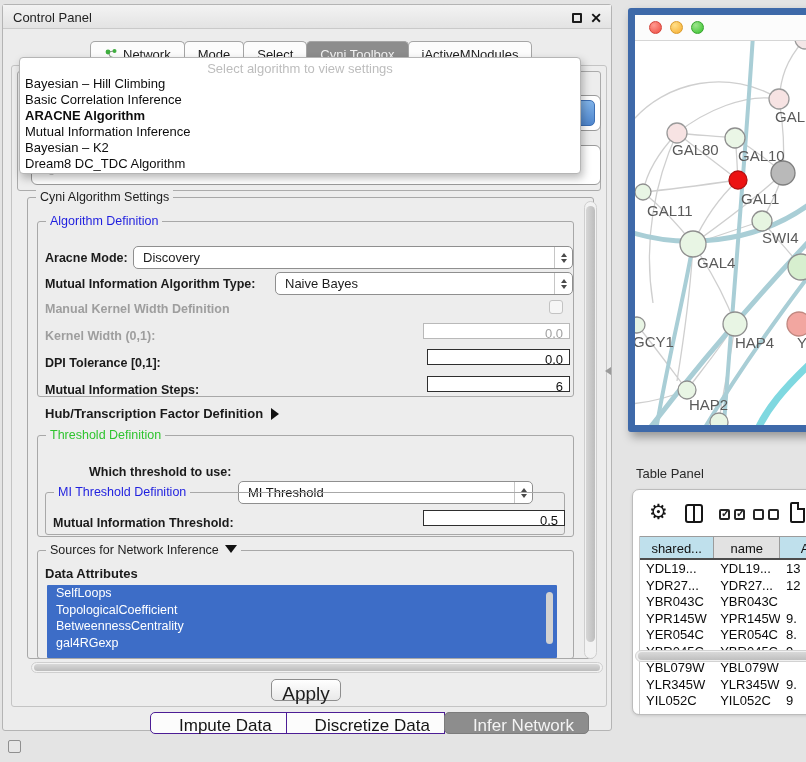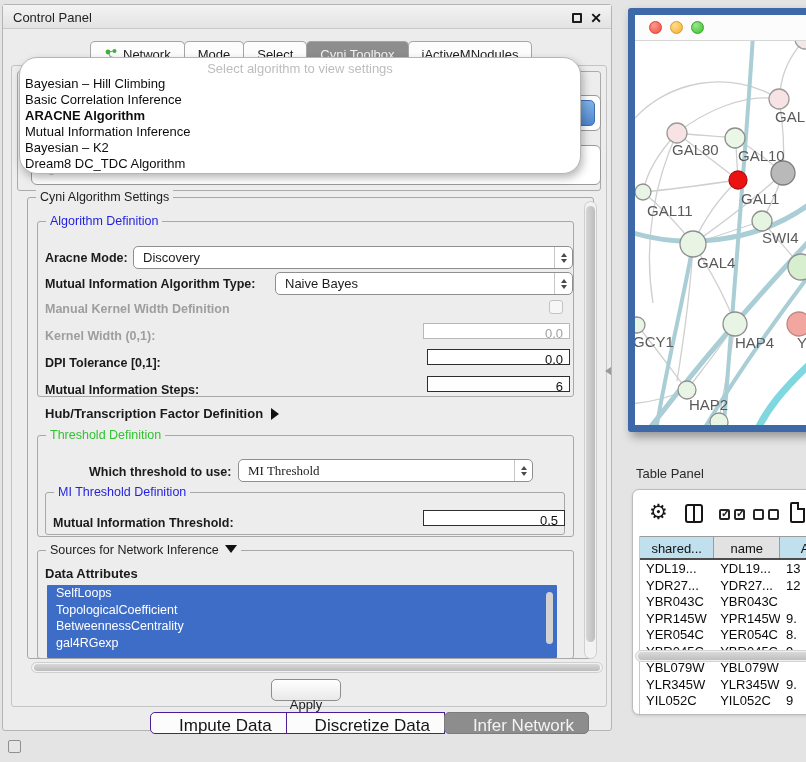--- a/index.html
+++ b/index.html
@@ -30,21 +30,21 @@
     border:1px solid #ababab; border-radius:3px; background:#ededed; }
   .hidden-combo { position:absolute; left:28px; top:90px; width:570px; height:36px;
     border:1px solid #9a9a9a; border-radius:6px; background:#fff; }
   .hidden-combo .blue-stepper { position:absolute; right:5px; top:4px; width:20px; height:26px;
     background:linear-gradient(#7fb2e8,#4f86cd); border-radius:5px; border:1px solid #3d6fb4; }
   .hidden-combo2 { position:absolute; left:28px; top:140px; width:570px; height:40px;
     border:1px solid #9a9a9a; border-radius:6px; background:#fff; font-size:13px; color:#b9b9b9; padding:14px 0 0 16px; }
 
   
   .algo-popup { position:absolute; left:16px; top:52px; width:562px; height:117px; z-index:20;
-    background:#fff; border:1px solid #b5b5b5; border-radius:18px; box-shadow:2px 4px 9px rgba(0,0,0,.28); }
+    background:#fff; border:1px solid #b5b5b5; border-radius:4px; box-shadow:2px 4px 9px rgba(0,0,0,.28); }
   .popup-header { text-align:center; color:#bdbdbd; font-size:13px; padding-top:3px; }
   .popup-item { font-size:13px; line-height:16px; padding-left:5px; color:#0d0d0d; white-space:nowrap; }
   .popup-item.selected { font-weight:bold; }
 
   
   .gbox { position:absolute; border:1px solid #a8a8a8; border-radius:3px; }
   .gtitle { position:absolute; top:-8px; left:8px; background:#ededed; padding:0 4px; font-size:12.5px; white-space:nowrap; }
   .t-blue { color:#1f1fdf; } .t-green { color:#2fc42f; } .t-dark { color:#1d1d1d; }
 
   .lbl { position:absolute; font-size:12.5px; font-weight:bold; color:#1b1b1b; white-space:nowrap; }
@@ -70,21 +70,21 @@
   .attr-item { color:#fff; font-size:12.5px; line-height:16.5px; padding-left:9px; white-space:nowrap; }
   .attr-scroll { position:absolute; right:4px; top:7px; width:7px; height:52px; background:#d2d2d2; border-radius:4px; }
 
   
   .vscroll { position:absolute; left:581px; top:196px; width:13px; height:458px; background:#f2f2f2; border:1px solid #cfcfcf; border-radius:7px; }
   .vscroll .thumb { position:absolute; left:1px; top:4px; width:9px; height:436px; background:linear-gradient(90deg,#d6d6d6,#bdbdbd); border-radius:5px; }
   .hscroll { position:absolute; left:28px; top:657px; width:572px; height:11px; background:#f2f2f2; border:1px solid #cfcfcf; border-radius:6px; }
   .hscroll .thumb { position:absolute; top:1px; left:2px; right:2px; height:7px; background:linear-gradient(#d8d8d8,#bcbcbc); border-radius:4px; }
 
   .apply-btn { position:absolute; left:268px; top:674px; width:70px; height:22px; background:linear-gradient(#ffffff,#e9e9e9);
-    border:1px solid #8e8e8e; border-radius:5px; font-size:13px; text-align:center; padding-top:17px; }
+    border:1px solid #8e8e8e; border-radius:5px; font-size:19px; text-align:center; padding-top:3px; }
 
   .bottom-tabs { position:absolute; left:148px; top:707px; height:22px; display:flex; }
   .btab { border:1px solid #4c1d95; background:#fcfcfc; margin-left:-1px; padding:3px 14px 0 28px; font-size:17px; color:#151515; }
   .btab:first-child { border-radius:5px 0 0 5px; } .btab:last-child { border-radius:0 5px 5px 0; }
   .btab.selected { background:#8d8d8d; color:#f3f3f3; border-color:#7c7c7c; border-radius:5px; }
 
   .divider-handle { position:absolute; left:605px; top:367px; width:0; height:0;
     border-top:4px solid transparent; border-bottom:4px solid transparent; border-right:6px solid #9a9a9a; }
 
   
@@ -220,21 +220,21 @@
   </div>
 
   <span class="lbl" style="left:42px; top:401px; font-size:13px;">
     <span>Hub/Transcription Factor Definition</span><span class="arrow-right"></span>
   </span>
 
   <div class="gbox" style="left:34px; top:430px; width:537px; height:102px;">
     <span class="gtitle t-green">Threshold Definition</span>
   </div>
   <span class="lbl" style="left:86px; top:460px;">Which threshold to use:</span>
-  <div class="combo" style="left:235px; top:454px; width:295px;font-family:Liberation Serif, serif;">
+  <div class="combo" style="left:235px; top:476px; width:295px;">
     <span>MI Threshold</span>
     <span class="stepper">
         <span class="tri-up"></span>
         <span class="tri-dn"></span>
       </span>
   </div>
   <div class="gbox" style="left:42px; top:487px; width:520px; height:43px;">
     <span class="gtitle t-blue">MI Threshold Definition</span>
   </div>
   <span class="lbl" style="left:50px; top:511px;">Mutual Information Threshold:</span>

